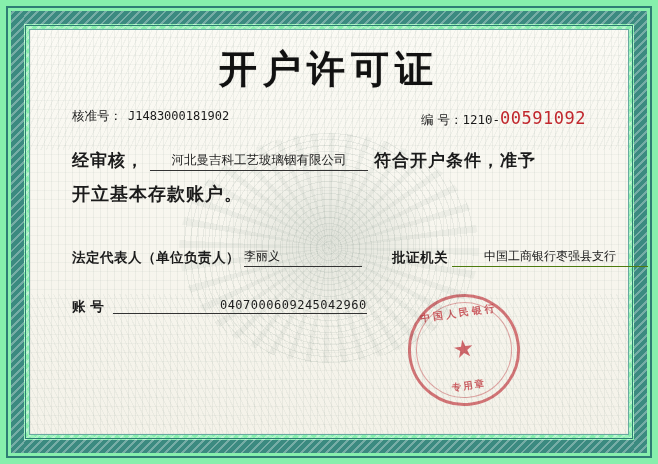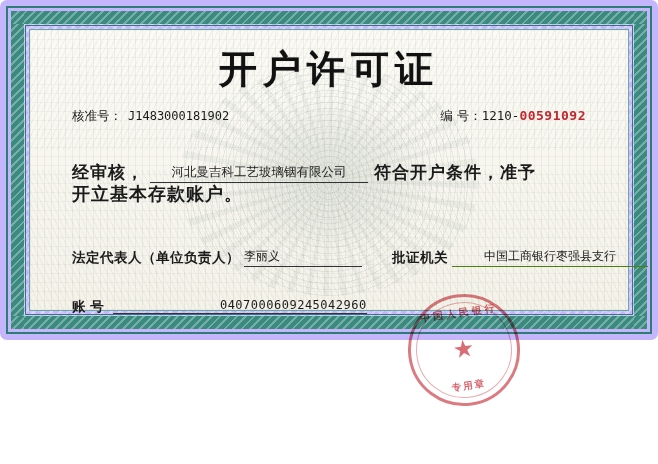--- a/index.html
+++ b/index.html
@@ -10,24 +10,23 @@
   body {
     width: 658px;
     height: 464px;
     overflow: hidden;
     font-family: "DejaVu Sans", "Liberation Sans", sans-serif;
   }
 
   #certificate {
     position: relative;
     width: 658px;
-    height: 340px;
-    background: #c4b5fd;
-    box-sizing: border-box;
-    border-radius: 7px;
+    height: 464px;
+    background: #86efac;
+    box-sizing: border-box;
   }
 
   
   .border-outer {
     position: absolute;
     left: 6px;
     top: 6px;
     right: 6px;
     bottom: 6px;
     border: 2px solid #2e7d74;
@@ -174,22 +173,22 @@
     font-size: 12px;
     margin-left: 6px;
   }
   .serial-prefix {
     font-family: "DejaVu Sans Mono", "Liberation Mono", monospace;
     font-size: 12.5px;
   }
   .serial-red {
     color: #c1272d;
     font-family: "DejaVu Sans Mono", "Liberation Mono", monospace;
-    font-weight: bold;
-    font-size: 13px;
+    font-weight: normal;
+    font-size: 17px;
     letter-spacing: 0.5px;
   }
 
   .para1 {
     position: absolute;
     left: 42px;
     right: 30px;
     top: 118px;
     font-size: 17px;
     font-weight: bold;
@@ -197,21 +196,21 @@
     white-space: nowrap;
   }
   .para1 .fill {
     display: inline-block;
     min-width: 218px;
     text-align: center;
     font-size: 12.5px;
     font-weight: normal;
     letter-spacing: 0;
     border-bottom: 1px solid #333;
-    margin: 16px 6px;
+    margin: 4px 6px;
     padding-bottom: 1px;
     vertical-align: 2px;
   }
   .para2 {
     position: absolute;
     left: 42px;
     top: 152px;
     font-size: 18px;
     font-weight: bold;
     letter-spacing: 1px;

